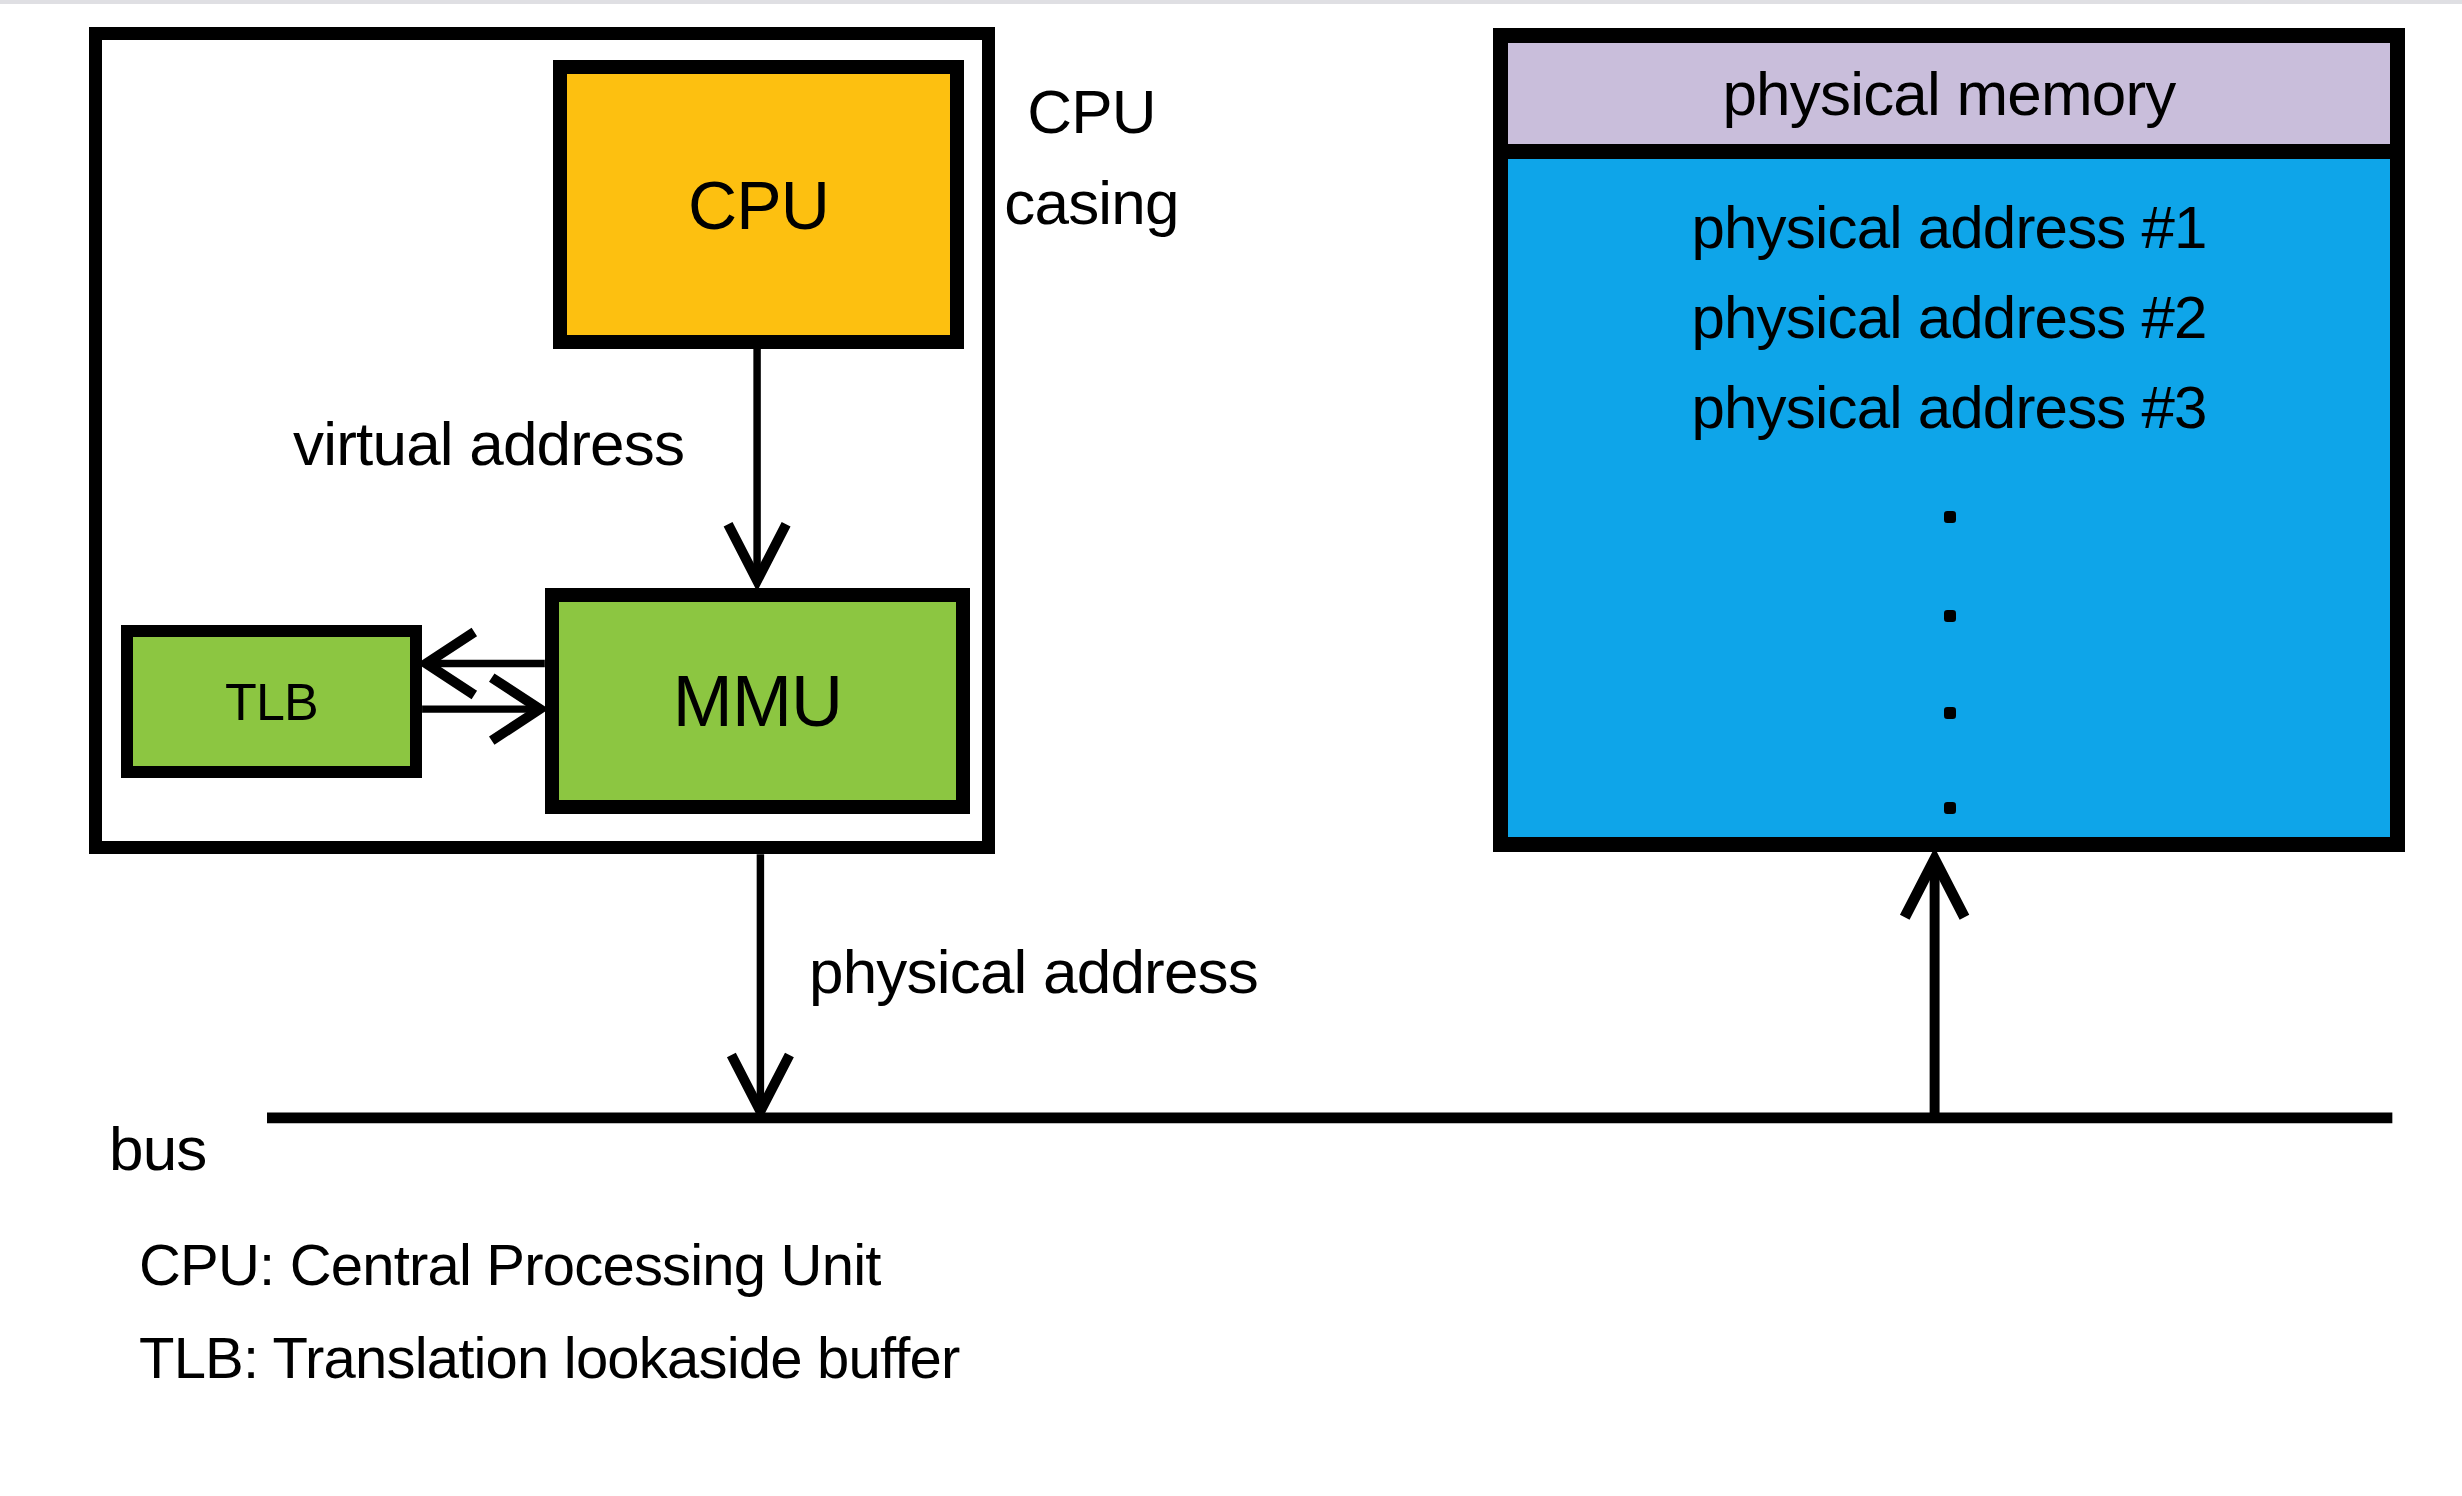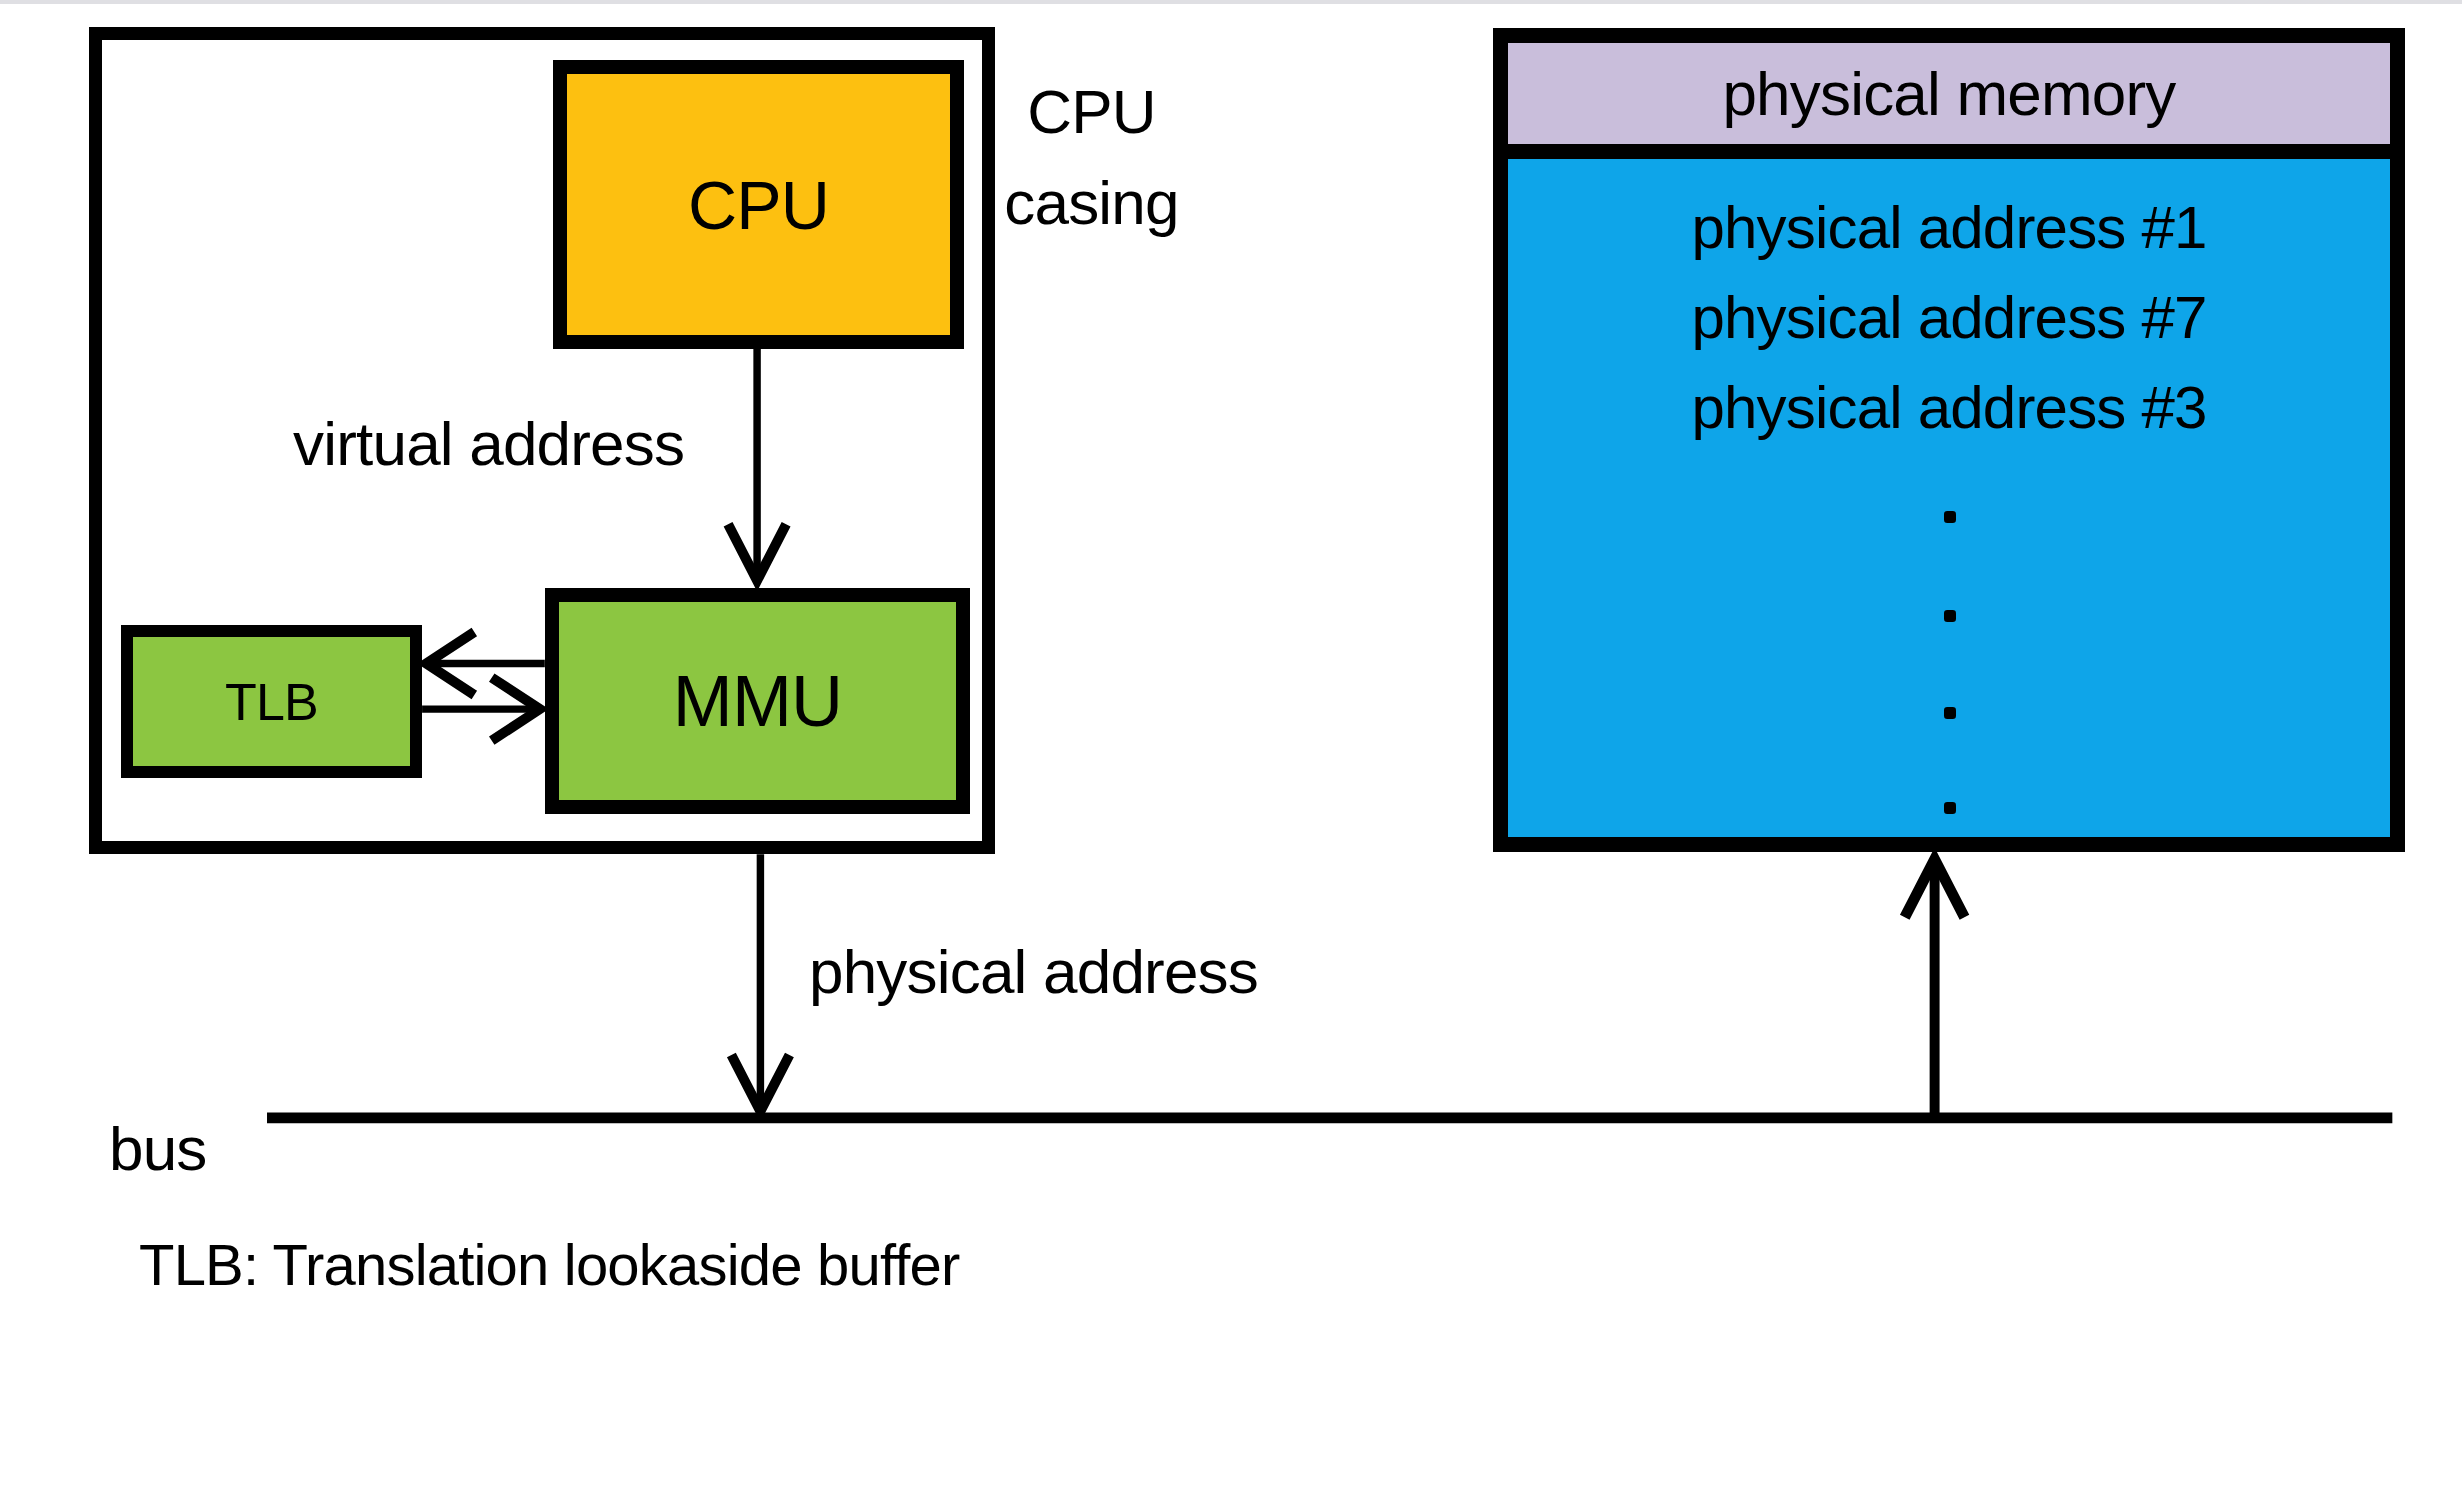--- a/index.html
+++ b/index.html
@@ -121,26 +121,27 @@
 casing</div>
   <div class="lbl lbl-physical">physical address</div>
   <div class="lbl lbl-bus">bus</div>
 
   <div class="memory-box">
     <div class="memory-header">
       <span>physical memory</span>
     </div>
     <div class="memory-rows">
       <div class="memory-row">physical address #1</div>
-      <div class="memory-row">physical address #7</div>
+      <div class="memory-row">physical address #2</div>
       <div class="memory-row">physical address #3</div>
     </div>
   </div>
   <div class="ellipsis-dot dot1"></div>
   <div class="ellipsis-dot dot2"></div>
   <div class="ellipsis-dot dot3"></div>
   <div class="ellipsis-dot dot4"></div>
 
   <div class="legend">
+    <div>CPU: Central Processing Unit</div>
     <div>TLB: Translation lookaside buffer</div>
   </div>
 </div>
 
 
 </body></html>

